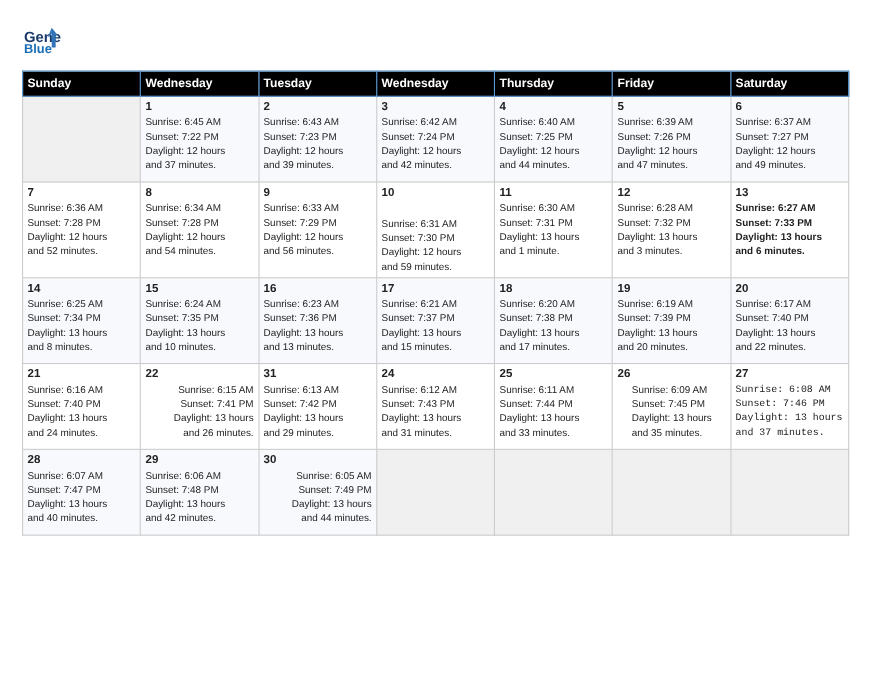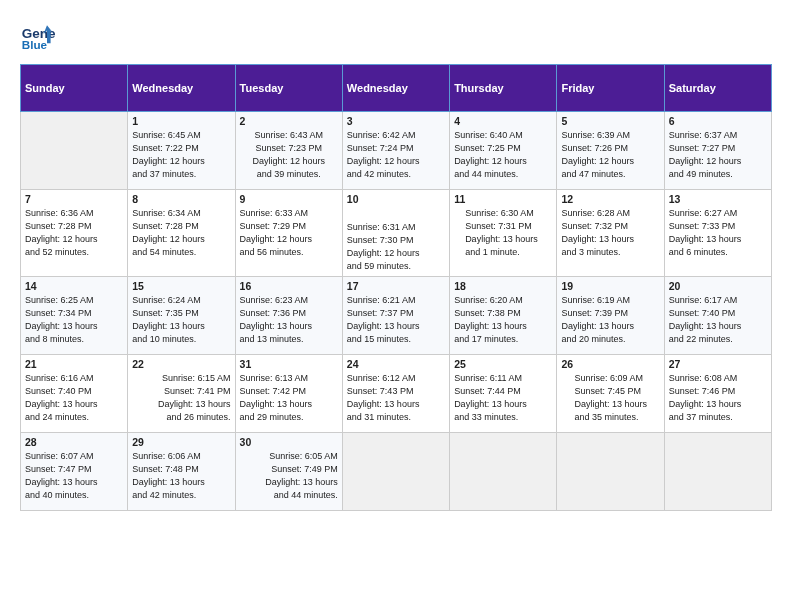--- a/index.html
+++ b/index.html
@@ -42,25 +42,25 @@
     .location-title {
       font-size: 15px;
       color: #444;
     }
     table {
       width: 100%;
       border-collapse: collapse;
       table-layout: fixed;
     }
     thead tr th {
-      background: #4c1d95;
+      background: #000000;
       color: #fff;
       font-size: 11px;
       font-weight: bold;
-      padding: 17px 4px;
+      padding: 5px 4px;
       text-align: left;
       border: 1px solid #5a9ad4;
     }
     tbody tr td {
       border: 1px solid #ccc;
       vertical-align: top;
       padding: 3px 4px 3px 4px;
       font-size: 9.2px;
       color: #222;
       height: 78px;
@@ -121,21 +121,21 @@
           <td class="empty-cell"></td>
           <td>
             <span class="day-num">1</span>
             <div class="day-info" style="white-space: pre-line;">Sunrise: 6:45 AM
 Sunset: 7:22 PM
 Daylight: 12 hours
 and 37 minutes.</div>
           </td>
           <td>
             <span class="day-num">2</span>
-            <div class="day-info" style="white-space: pre-line; text-align: center;">Sunrise: 6:43 AM
+            <div class="day-info" style="white-space: pre-line;">Sunrise: 6:43 AM
 Sunset: 7:23 PM
 Daylight: 12 hours
 and 39 minutes.</div>
           </td>
           <td>
             <span class="day-num">3</span>
             <div class="day-info" style="white-space: pre-line;">Sunrise: 6:42 AM
 Sunset: 7:24 PM
 Daylight: 12 hours
 and 42 minutes.</div>
@@ -186,35 +186,35 @@
           </td>
           <td>
             <span class="day-num">10</span>
             <div class="day-info" style="white-space: pre-line; margin-top: 16px;">Sunrise: 6:31 AM
 Sunset: 7:30 PM
 Daylight: 12 hours
 and 59 minutes.</div>
           </td>
           <td>
             <span class="day-num">11</span>
-            <div class="day-info" style="white-space: pre-line; margin-left: 11px;">Sunrise: 6:30 AM
+            <div class="day-info" style="white-space: pre-line;">Sunrise: 6:30 AM
 Sunset: 7:31 PM
 Daylight: 13 hours
 and 1 minute.</div>
           </td>
           <td>
             <span class="day-num">12</span>
             <div class="day-info" style="white-space: pre-line;">Sunrise: 6:28 AM
 Sunset: 7:32 PM
 Daylight: 13 hours
 and 3 minutes.</div>
           </td>
           <td>
             <span class="day-num">13</span>
-            <div class="day-info" style="white-space: pre-line;">Sunrise: 6:27 AM
+            <div class="day-info" style="white-space: pre-line; font-weight: bold;">Sunrise: 6:27 AM
 Sunset: 7:33 PM
 Daylight: 13 hours
 and 6 minutes.</div>
           </td>
         </tr>
         <tr>
           <td>
             <span class="day-num">14</span>
             <div class="day-info" style="white-space: pre-line;">Sunrise: 6:25 AM
 Sunset: 7:34 PM
@@ -302,21 +302,21 @@
           </td>
           <td>
             <span class="day-num">26</span>
             <div class="day-info" style="white-space: pre-line; margin-left: 13px;">Sunrise: 6:09 AM
 Sunset: 7:45 PM
 Daylight: 13 hours
 and 35 minutes.</div>
           </td>
           <td>
             <span class="day-num">27</span>
-            <div class="day-info" style="white-space: pre-line;">Sunrise: 6:08 AM
+            <div class="day-info" style="white-space: pre-line; font-family: Liberation Mono, monospace;">Sunrise: 6:08 AM
 Sunset: 7:46 PM
 Daylight: 13 hours
 and 37 minutes.</div>
           </td>
         </tr>
         <tr>
           <td>
             <span class="day-num">28</span>
             <div class="day-info" style="white-space: pre-line;">Sunrise: 6:07 AM
 Sunset: 7:47 PM

